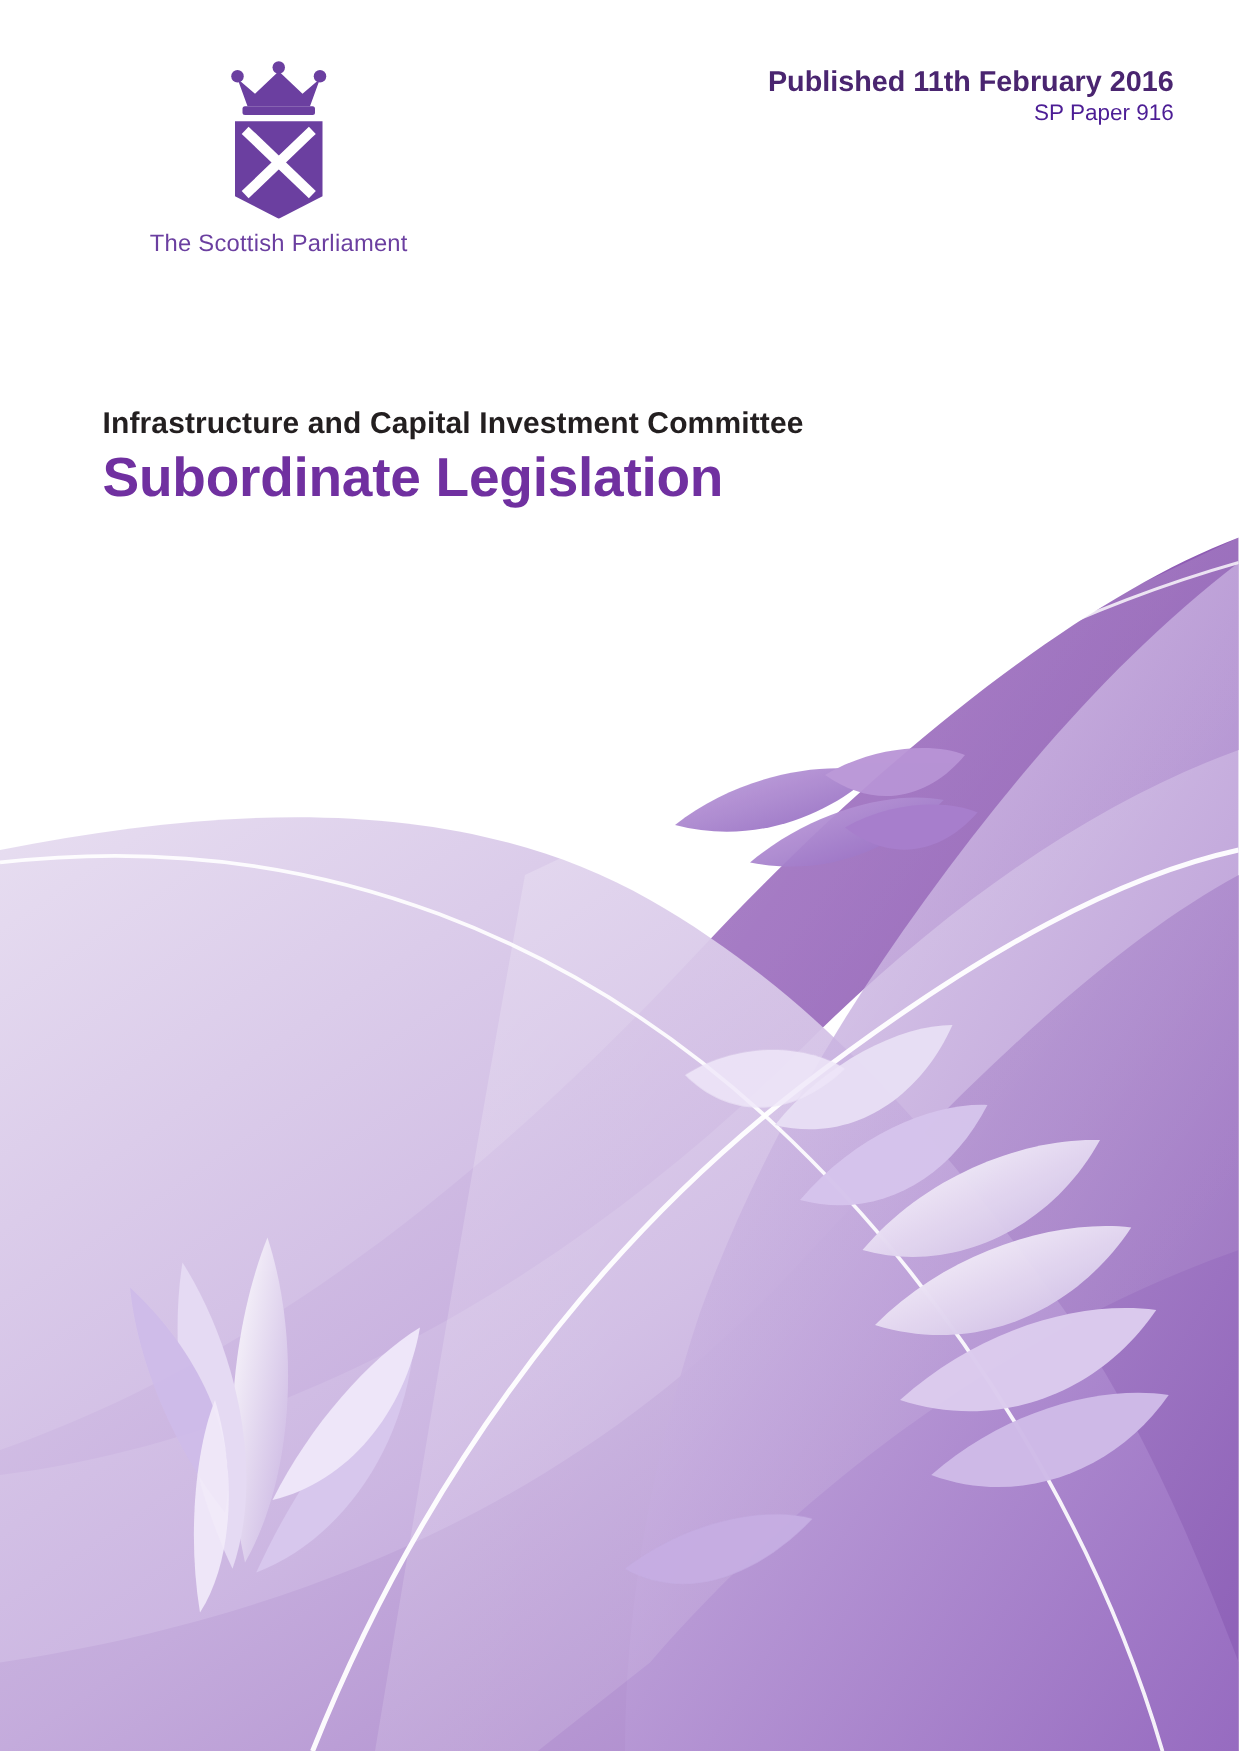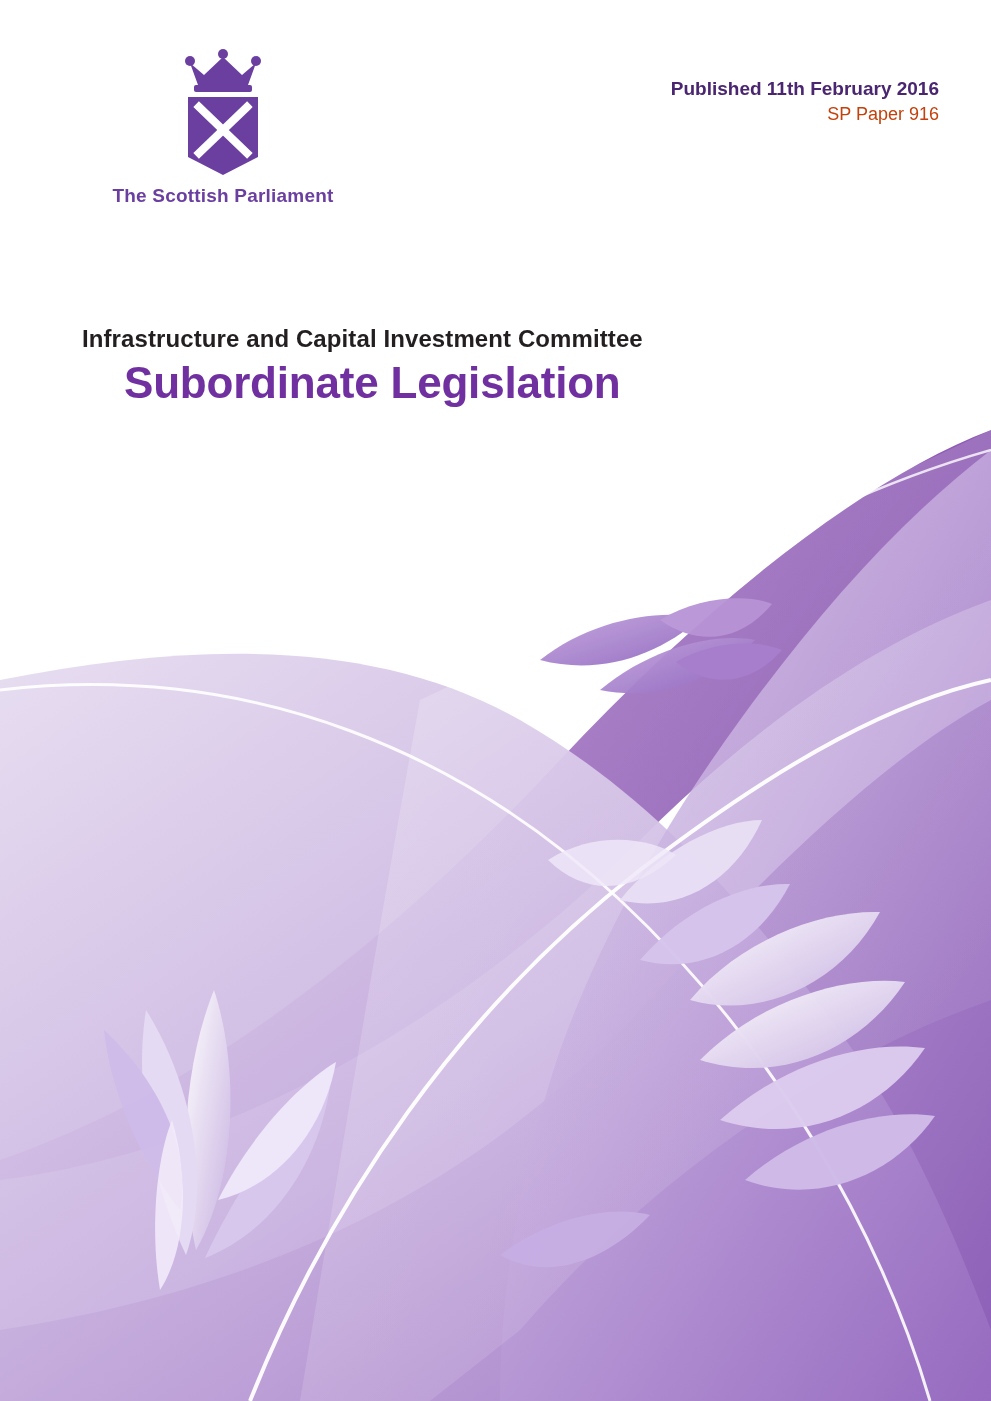--- a/index.html
+++ b/index.html
@@ -18,21 +18,20 @@
     background: #ffffff;
   }
 
   
   #crest-block {
     position: absolute;
     left: 78px;
     top: 45px;
     width: 290px;
     text-align: center;
-    font-weight: bold;
   }
   #crest-svg {
     display: block;
     margin: 0 auto;
   }
   .crest-line {
     color: #6b3fa0;
     font-size: 19px;
     line-height: 25px;
     letter-spacing: 0.2px;
@@ -42,29 +41,28 @@
   }
 
   #pub-block {
     position: absolute;
     right: 52px;
     top: 52px;
     text-align: right;
     color: #4a2570;
   }
   #pub-date {
-    font-size: 19px;
+    font-size: 23px;
     font-weight: bold;
     color: #4a2570;
     line-height: 26px;
-    margin-top: 24px;
   }
   .pub-line {
     font-size: 18px;
-    color: #c2410c;
+    color: #4c1d95;
     line-height: 25px;
   }
 
   
   #committee-name {
     position: absolute;
     left: 82px;
     top: 325px;
     font-size: 24px;
     font-weight: bold;
@@ -72,21 +70,20 @@
     letter-spacing: 0.1px;
   }
   #doc-title {
     position: absolute;
     left: 82px;
     top: 358px;
     font-size: 44px;
     font-weight: bold;
     color: #7030a0;
     letter-spacing: -0.2px;
-    margin-left: 42px;
   }
 
   
   #artwork {
     position: absolute;
     left: 0;
     top: 0;
     width: 991px;
     height: 1401px;
     pointer-events: none;

